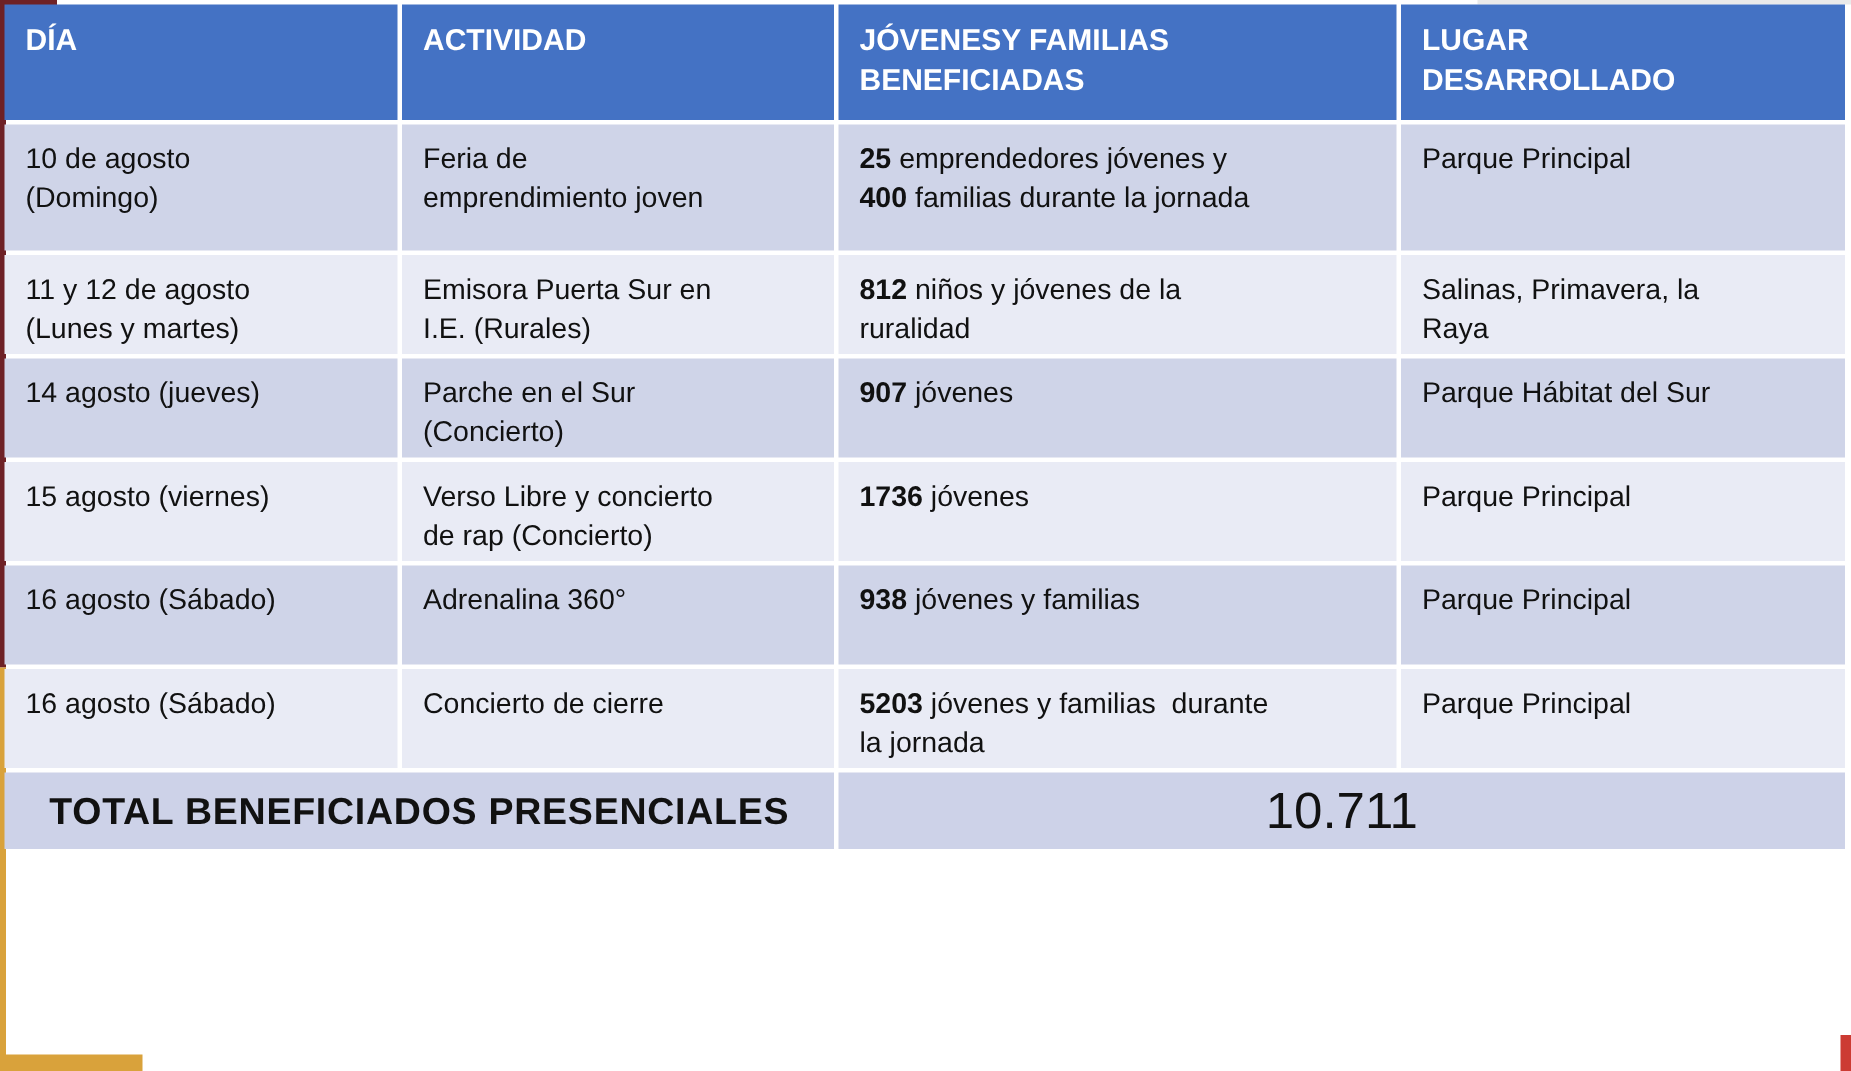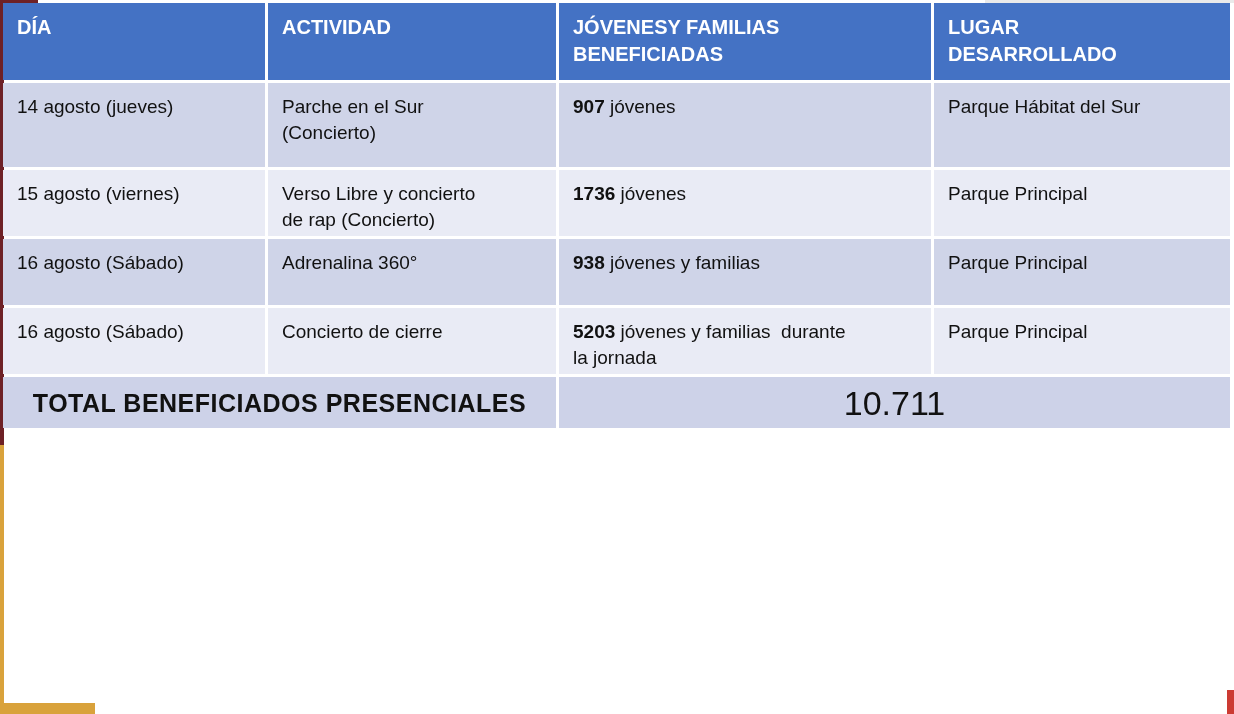--- a/index.html
+++ b/index.html
@@ -91,21 +91,40 @@
       <tr>
         <th>DÍA</th>
         <th>ACTIVIDAD</th>
         <th>JÓVENESY FAMILIAS
 BENEFICIADAS</th>
         <th>LUGAR
 DESARROLLADO</th>
       </tr>
     </thead>
     <tbody id="table-body">
+    <tr>
+      <td>10 de agosto
+(Domingo)</td>
+      <td>Feria de
+emprendimiento joven</td>
+      <td><strong>25</strong><span> emprendedores jóvenes y
+</span><strong>400</strong><span> familias durante la jornada</span></td>
+      <td>Parque Principal</td>
+    </tr>
 
+    <tr>
+      <td>11 y 12 de agosto
+(Lunes y martes)</td>
+      <td>Emisora Puerta Sur en
+I.E. (Rurales)</td>
+      <td><strong>812</strong><span> niños y jóvenes de la
+ruralidad</span></td>
+      <td>Salinas, Primavera, la
+Raya</td>
+    </tr>
 
 
 
     <tr>
       <td>14 agosto (jueves)</td>
       <td>Parche en el Sur
 (Concierto)</td>
       <td><strong>907</strong><span> jóvenes</span></td>
       <td>Parque Hábitat del Sur</td>
     </tr>

